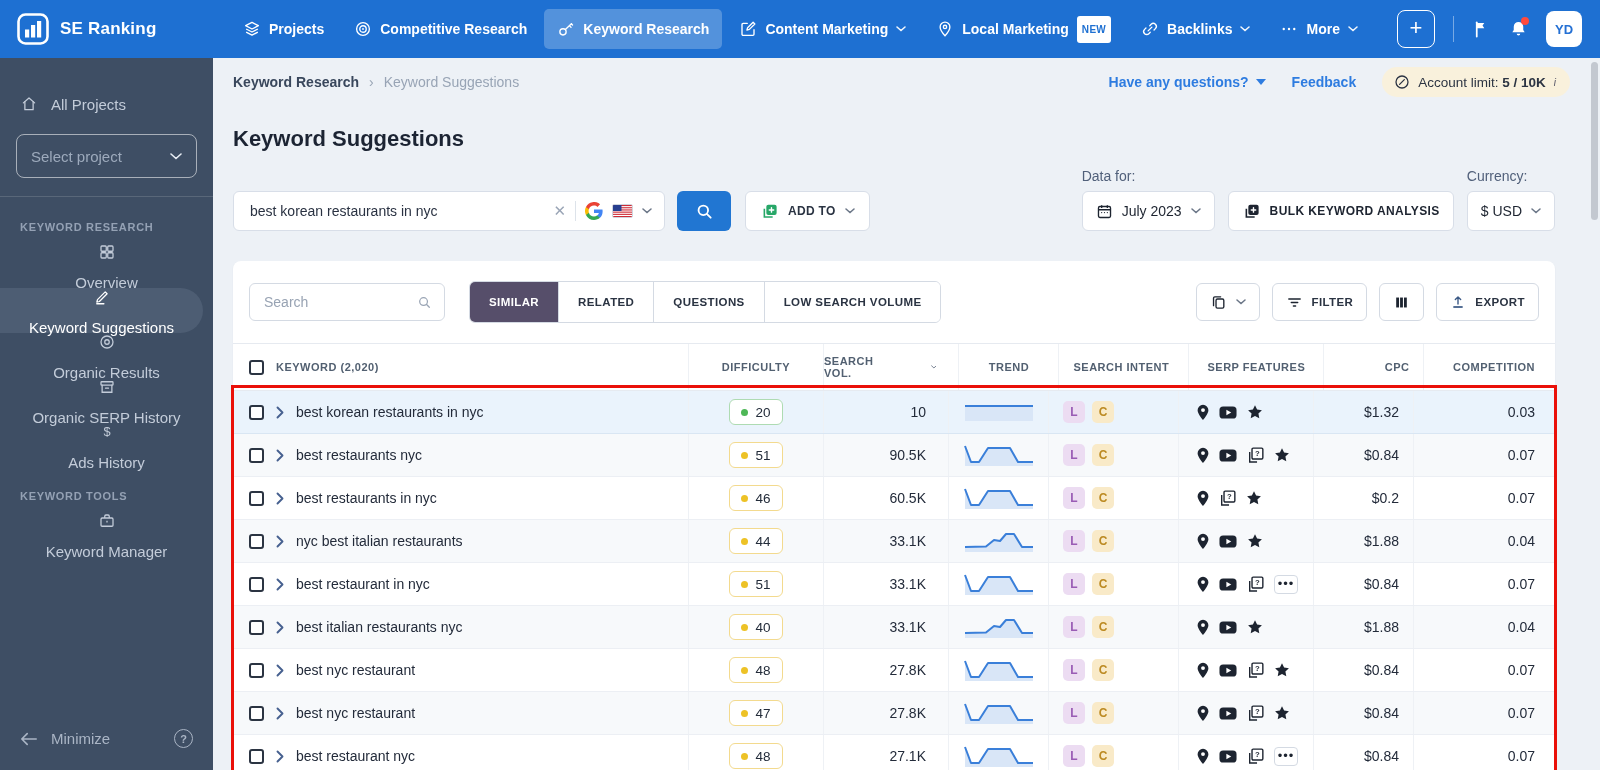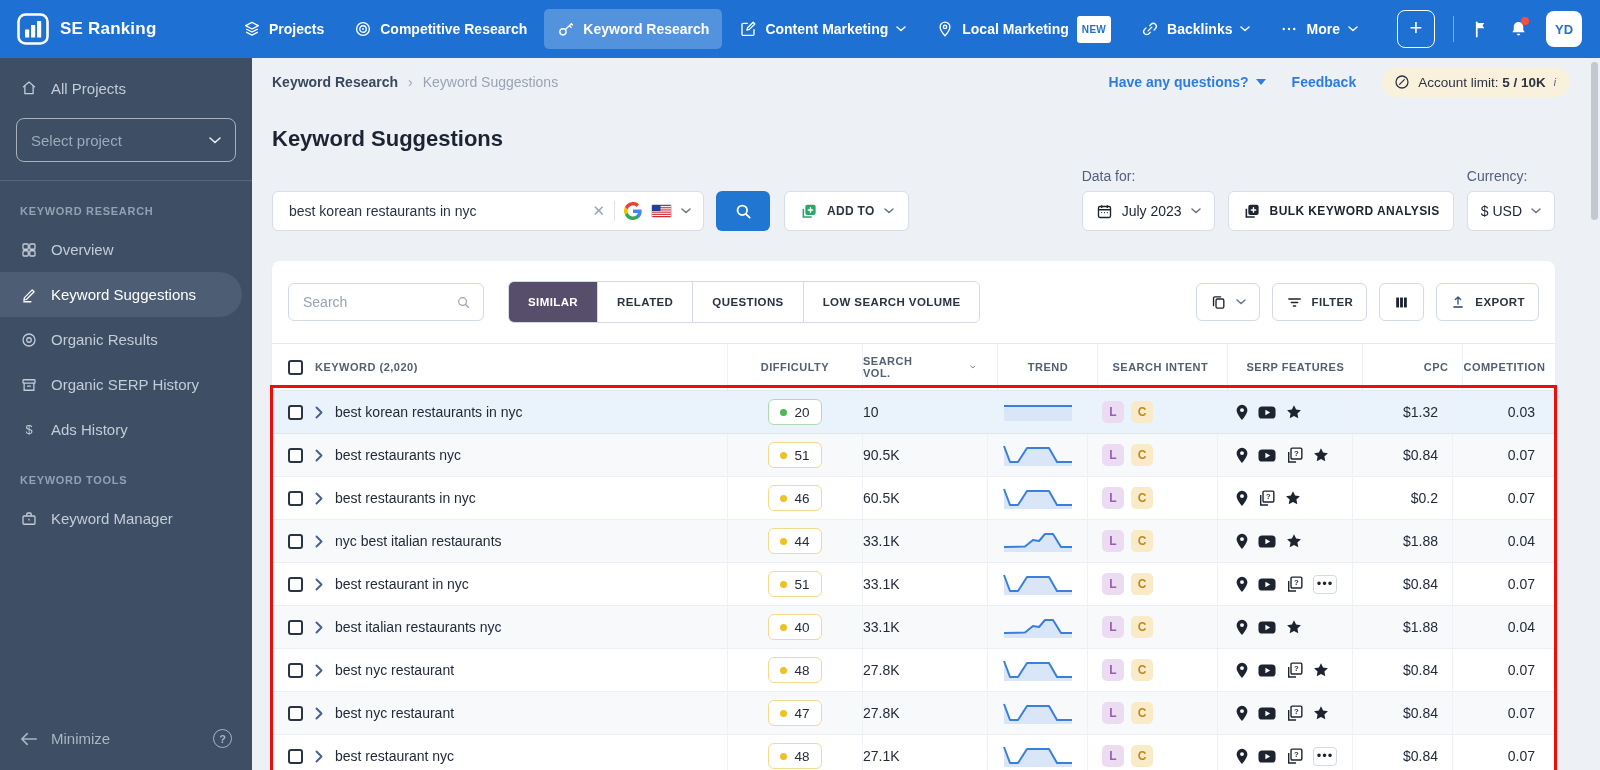--- a/index.html
+++ b/index.html
@@ -29,29 +29,29 @@
   .nav-divider { width:1px; height:26px; background:rgba(255,255,255,.4); }
   .icon-btn { position:relative; cursor:pointer; display:flex; }
   .bell-dot { position:absolute; top:-2px; right:-1px; width:8px; height:8px; background:#ff4a3d; border-radius:50%; }
   .avatar { width:36px; height:36px; background:#fff; border-radius:8px; color:#2470d4; font-weight:700;
     font-size:13px; display:flex; align-items:center; justify-content:center; cursor:pointer; }
 
   
   .below { display:flex; height:712px; }
 
   
-  .sidebar { width:252px; flex:none; background:#3e4e64; color:#c3ccd9; display:flex; flex-direction:column; padding-top:8px; }
+  .sidebar { width:213px; flex:none; background:#3e4e64; color:#c3ccd9; display:flex; flex-direction:column; padding-top:24px; }
   .side-row { display:flex; align-items:center; gap:13px; height:44px; padding:0 20px; font-size:15px; cursor:pointer; }
   .side-row svg { width:18px; height:18px; flex:none; }
   .select-project { margin:8px 16px 14px; height:44px; border:1px solid rgba(255,255,255,.55); border-radius:8px;
     display:flex; align-items:center; justify-content:space-between; padding:0 14px; color:#9daabc; font-size:15px; cursor:pointer; }
   .side-divider { height:1px; background:rgba(255,255,255,.14); margin:4px 0 2px; }
   .section-label { padding:22px 20px 10px; font-size:11px; font-weight:700; letter-spacing:.7px; color:#94a1b4; }
   .side-item { display:flex; align-items:center; gap:13px; height:45px; padding:0 20px; font-size:15px;
-    cursor:pointer; color:#c3ccd9; }
+    cursor:pointer; color:#c3ccd9;flex-direction:column; }
   .side-item svg { width:18px; height:18px; flex:none; }
   .side-item.active { background:#4d5d73; color:#fff; border-radius:0 23px 23px 0; margin-right:10px; }
   .side-bottom { margin-top:auto; display:flex; align-items:center; padding:0 20px 22px; gap:13px; color:#aab5c5; font-size:15px; }
   .side-bottom .grow { flex:1; }
   .help-circle { width:19px; height:19px; border:1.6px solid #aab5c5; border-radius:50%; display:flex;
     align-items:center; justify-content:center; font-size:11px; font-weight:700; cursor:pointer; }
   .minimize-wrap { display:flex; align-items:center; gap:13px; cursor:pointer; }
 
   
   .main { flex:1; background:#edf1f6; overflow:hidden; position:relative; }
@@ -108,21 +108,21 @@
 
   .thead { display:flex; align-items:center; height:48px; border-top:1px solid #e6eaf0; border-bottom:1px solid #e6eaf0;
     font-size:11px; font-weight:700; letter-spacing:.5px; color:#526071; }
   .trow { display:flex; align-items:center; height:43px; border-bottom:1px solid #eceff4; background:#fff; }
   .trow.alt { background:#f7f9fb; }
   .trow.hl { background:#eaf3fc; border-bottom:1px solid #d9e6f3; }
   .cell { height:100%; display:flex; align-items:center; }
   .cell + .cell { border-left:1px solid #eef1f5; }
   .c-kw   { flex:0 0 455px; padding-left:16px; gap:12px; }
   .c-diff { flex:0 0 135px; justify-content:center; }
-  .c-vol  { flex:0 0 125px; padding-right:22px;gap:48px; }
+  .c-vol  { flex:0 0 125px; justify-content:flex-end; padding-right:22px;gap:48px; }
   .c-trend{ flex:0 0 100px; justify-content:center; }
   .c-int  { flex:0 0 130px; padding-left:14px; gap:7px; }
   .c-serp { flex:0 0 135px; padding-left:18px; gap:10px; }
   .c-cpc  { flex:0 0 100px; justify-content:flex-end; padding-right:14px; }
   .c-comp { flex:1; justify-content:flex-end; padding-right:20px; }
 
   .checkbox { width:15px; height:15px; border:2px solid #2b3442; border-radius:3px; background:#fff; flex:none; cursor:pointer; }
   .row-chev { color:#46608f; flex:none; cursor:pointer; }
   .kw-text { color:#232b3a; font-size:14px; }
   .sort-chev { color:#6b7687; margin-left:6px; }

